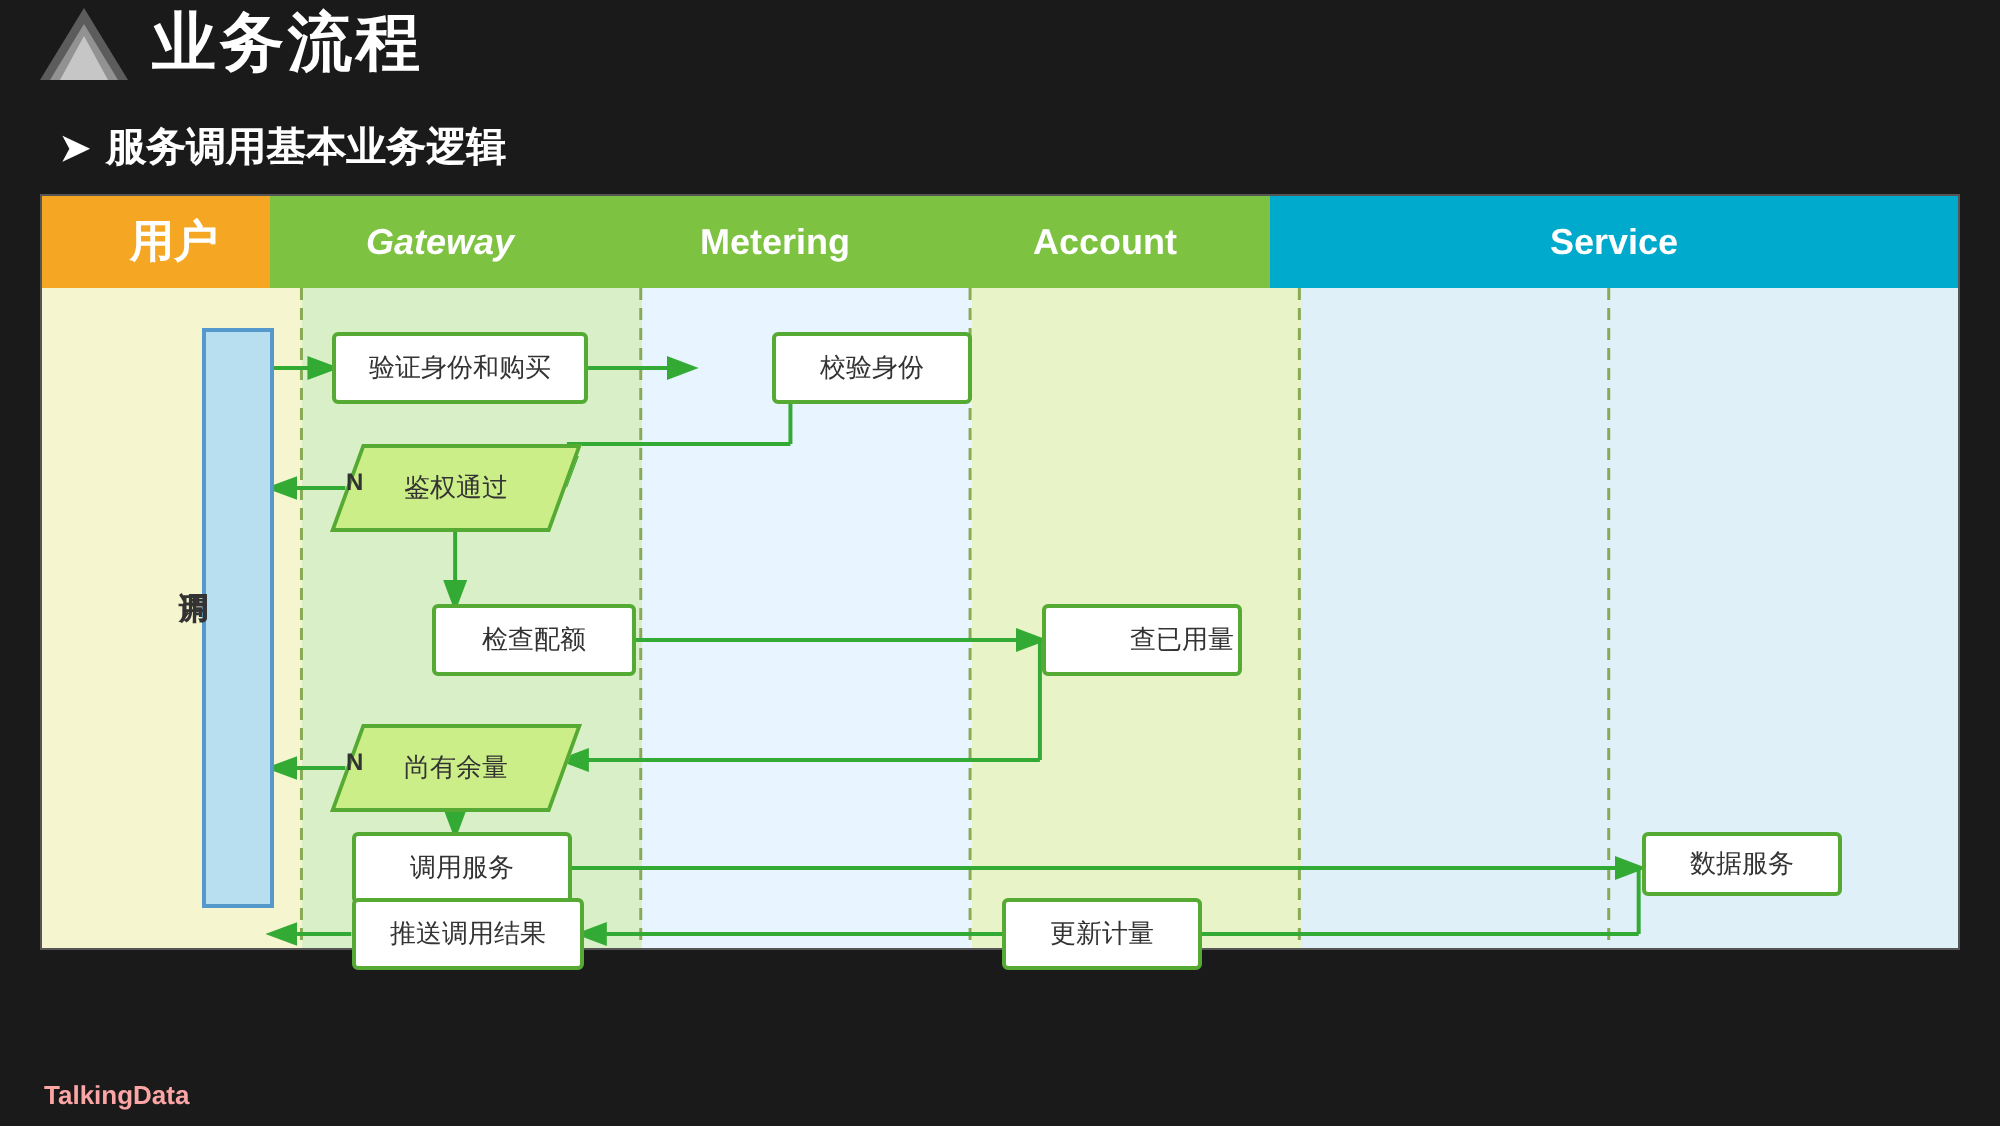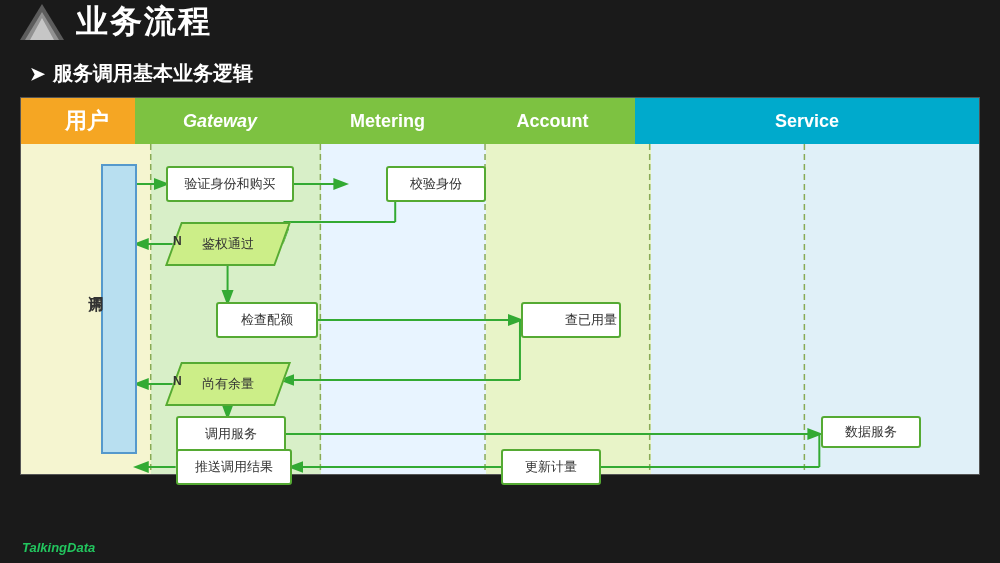--- a/index.html
+++ b/index.html
@@ -155,24 +155,23 @@
       position: absolute;
       color: #333;
       font-size: 12px;
       font-weight: bold;
       z-index: 10;
     }
     .footer {
       position: absolute;
       bottom: 8px;
       left: 22px;
-      color: #22c55e;
+      color: #fca5a5;
       font-size: 13px;
       font-weight: bold;
-      font-style: italic;
     }
   </style>
 </head>
 <body>
 
 <div class="header">
   <svg class="logo-icon" viewBox="0 0 44 36">
     <polygon points="0,36 22,0 44,36" fill="#888" opacity="0.6"></polygon>
     <polygon points="5,36 22,8 39,36" fill="#aaa" opacity="0.7"></polygon>
     <polygon points="10,36 22,14 34,36" fill="#ccc" opacity="0.9"></polygon>

